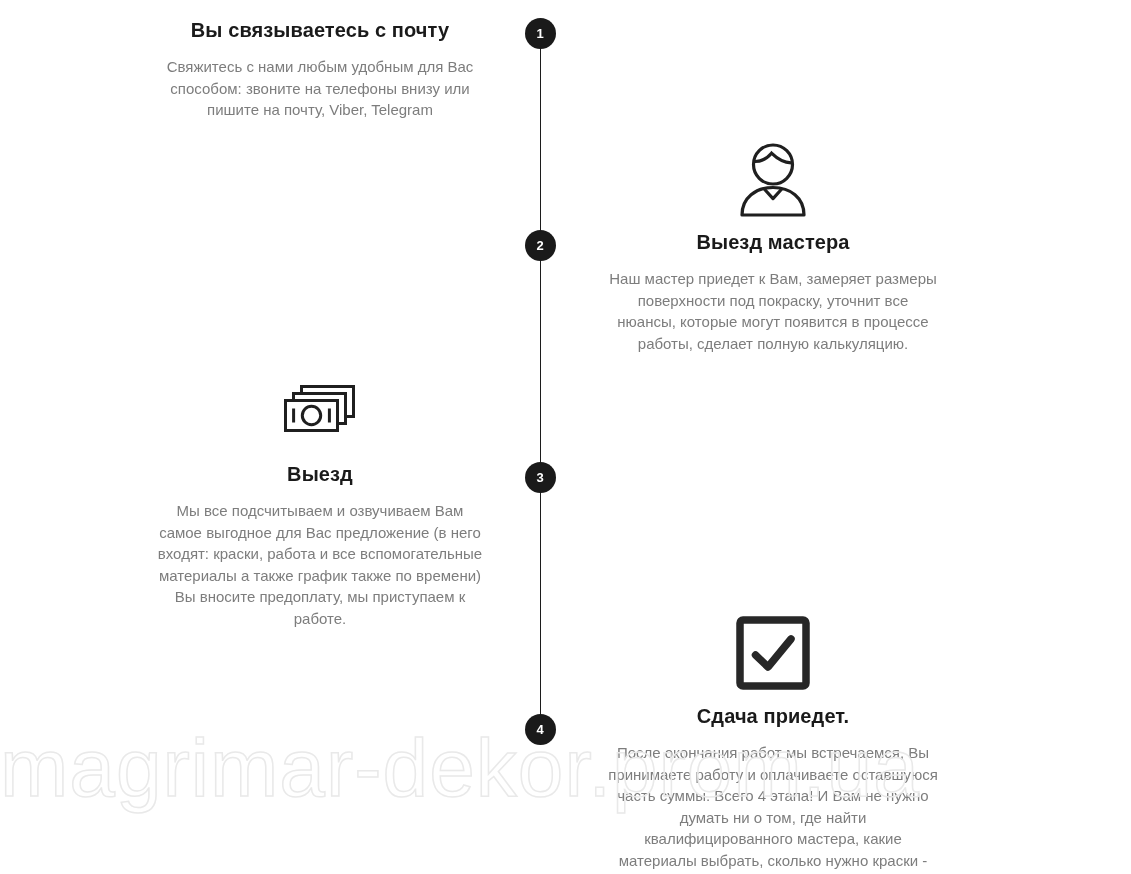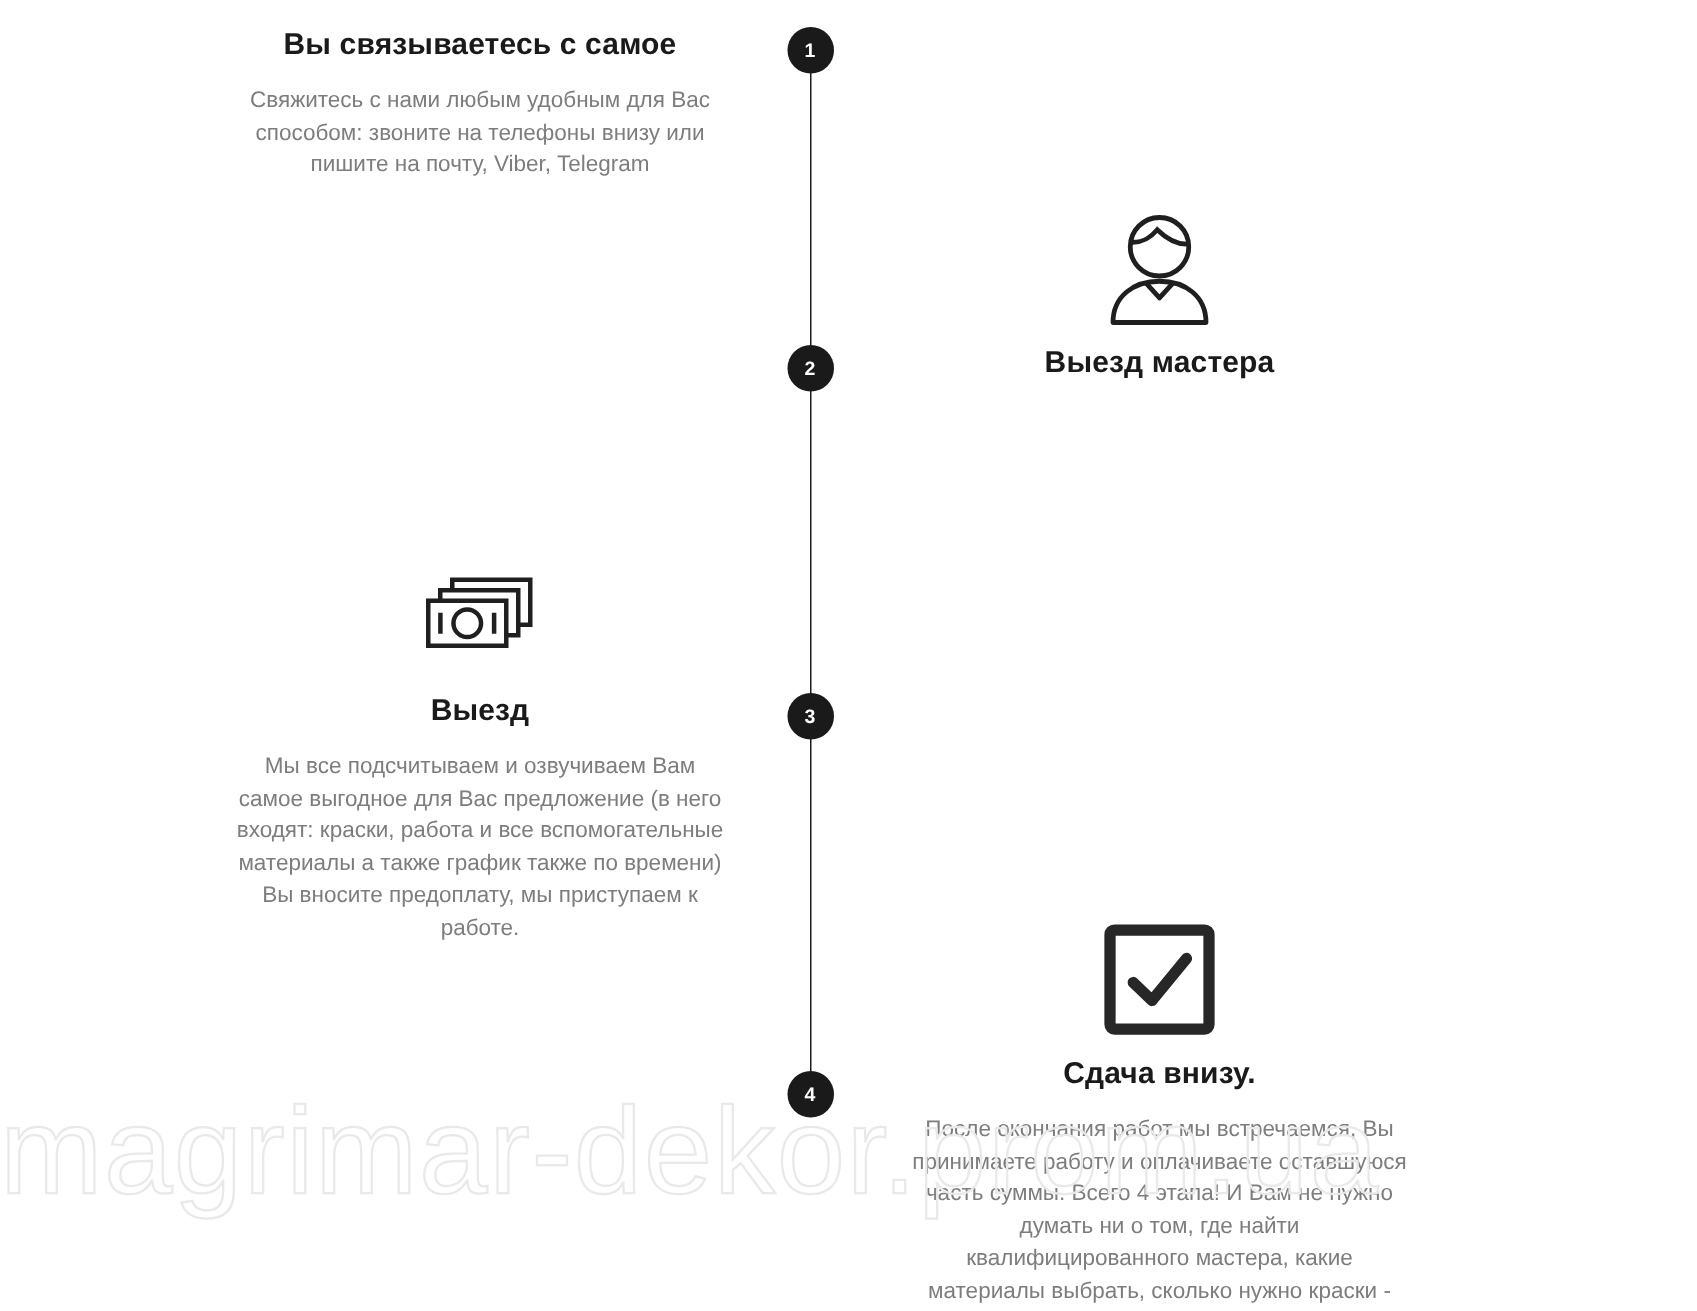--- a/index.html
+++ b/index.html
@@ -100,36 +100,37 @@
 <body>
 
 <div id="timeline-spine"></div>
 
 <div class="timeline-marker" style="top:33px">1</div>
 <div class="timeline-marker" style="top:245px">2</div>
 <div class="timeline-marker" style="top:477px">3</div>
 <div class="timeline-marker" style="top:729px">4</div>
 
 <div class="step left" style="top:18px">
-  <h2 class="step-title">Вы связываетесь с самое</h2>
+  <h2 class="step-title">Вы связываетесь с почту</h2>
   <p class="step-body">Свяжитесь с нами любым удобным для Вас способом: звоните на телефоны внизу или пишите на почту, Viber, Telegram</p>
 </div>
 
 <div class="step right" style="top:138px">
   <div class="step-icon">
     <span>
       <svg width="78" height="76" viewBox="0 0 78 76" fill="none" aria-hidden="true">
         <circle cx="39" cy="23.5" r="19.5" stroke="#1f1f1f" stroke-width="3.2" fill="none"></circle>
         <path d="M21.2 20.5 C28.5 20.5 33 17.5 37.5 12.2 C44 18.5 51 22 57.6 21.8" stroke="#1f1f1f" stroke-width="3.2" fill="none" stroke-linecap="round"></path>
         <path d="M8 74 C8 56.5 21.8 46.5 39 46.5 C56.2 46.5 70 56.5 70 74 Z" stroke="#1f1f1f" stroke-width="3.2" fill="none" stroke-linejoin="round"></path>
         <path d="M30.5 48.2 L39 57.6 L47.5 48.2" stroke="#1f1f1f" stroke-width="3.2" fill="none" stroke-linecap="round" stroke-linejoin="round"></path>
       </svg>
     </span>
   </div>
   <h2 class="step-title">Выезд мастера</h2>
+  <p class="step-body">Наш мастер приедет к Вам, замеряет размеры поверхности под покраску, уточнит все нюансы, которые могут появится в процессе работы, сделает полную калькуляцию.</p>
 </div>
 
 <div class="step left" style="top:370px">
   <div class="step-icon">
     <span>
       <svg width="80" height="62" viewBox="0 0 80 62" fill="none" aria-hidden="true">
         <rect x="21.5" y="6.5" width="52" height="30" stroke="#1f1f1f" stroke-width="3" fill="#ffffff"></rect>
         <rect x="13.5" y="13.5" width="52" height="30" stroke="#1f1f1f" stroke-width="3" fill="#ffffff"></rect>
         <rect x="5.5" y="20.5" width="52" height="30" stroke="#1f1f1f" stroke-width="3" fill="#ffffff"></rect>
         <circle cx="31.5" cy="35.5" r="9.2" stroke="#1f1f1f" stroke-width="3" fill="none"></circle>
@@ -144,17 +145,17 @@
 
 <div class="step right" style="top:612px">
   <div class="step-icon">
     <span>
       <svg width="74" height="74" viewBox="0 0 74 74" fill="none" aria-hidden="true">
         <rect x="4" y="4" width="66" height="66" rx="3" ry="3" stroke="#272727" stroke-width="7.5" fill="none"></rect>
         <path d="M19.5 39 L32 51 L55 23" stroke="#272727" stroke-width="7.5" fill="none" stroke-linecap="round" stroke-linejoin="round"></path>
       </svg>
     </span>
   </div>
-  <h2 class="step-title">Сдача внизу.</h2>
+  <h2 class="step-title">Сдача приедет.</h2>
   <p class="step-body">После окончания работ мы встречаемся, Вы принимаете работу и оплачиваете оставшуюся часть суммы. Всего 4 этапа! И Вам не нужно думать ни о том, где найти квалифицированного мастера, какие материалы выбрать, сколько нужно краски - все эти и не только эти заботы мы берем на себя!</p>
 </div>
 
 <div id="watermark">magrimar-dekor.prom.ua</div>
 
 </body></html>

